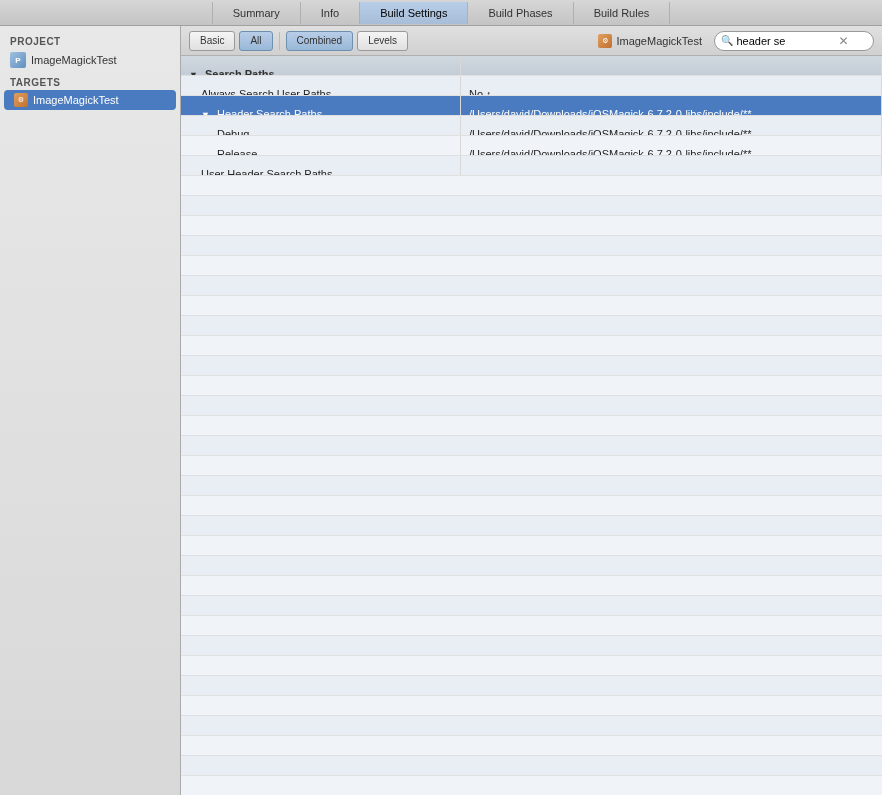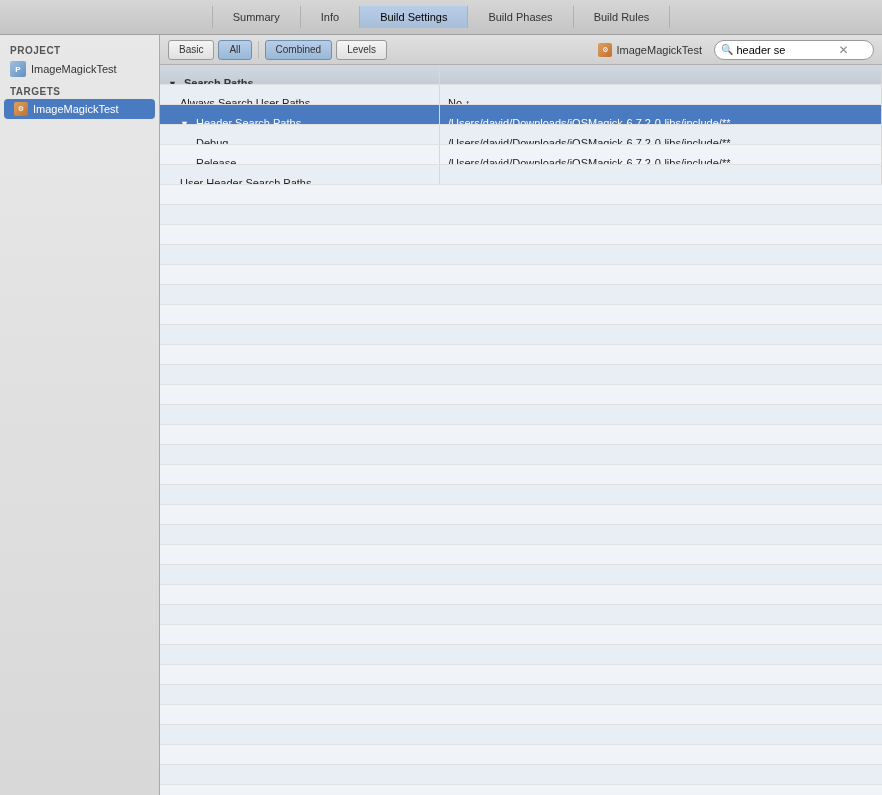--- a/index.html
+++ b/index.html
@@ -13,21 +13,21 @@
       display: flex;
       flex-direction: column;
     }
 
     
     .top-tabs {
       display: flex;
       align-items: center;
       background: linear-gradient(to bottom, #d6d6d6, #c4c4c4);
       border-bottom: 1px solid #a0a0a0;
-      height: 35px;
+      height: 26px;
       padding: 0 160px 0 160px;
       justify-content: center;
       gap: 0;
     }
     .top-tab {
       padding: 0 20px;
       height: 22px;
       line-height: 22px;
       font-size: 11px;
       color: #333;
@@ -48,21 +48,21 @@
 
     
     .main {
       display: flex;
       flex: 1;
       overflow: hidden;
     }
 
     
     .sidebar {
-      width: 160px;
+      width: 181px;
       background: linear-gradient(to bottom, #e8e8e8, #d8d8d8);
       border-right: 1px solid #aaa;
       display: flex;
       flex-direction: column;
       padding-top: 4px;
     }
     .sidebar-section-header {
       font-size: 10px;
       font-weight: bold;
       color: #555;

